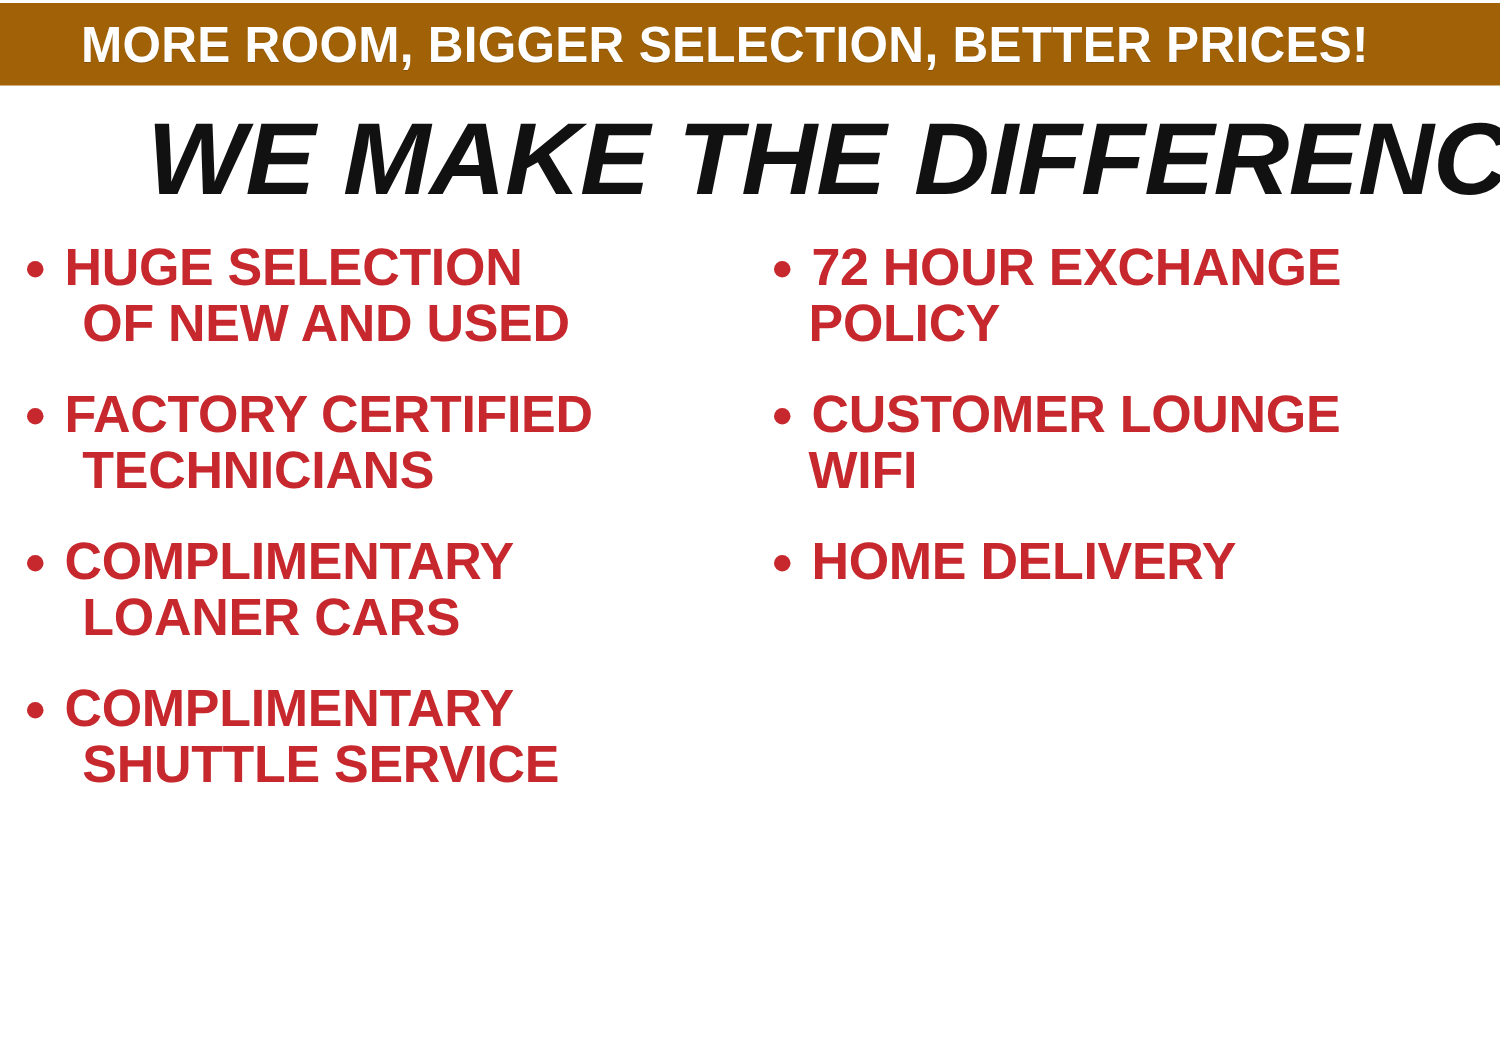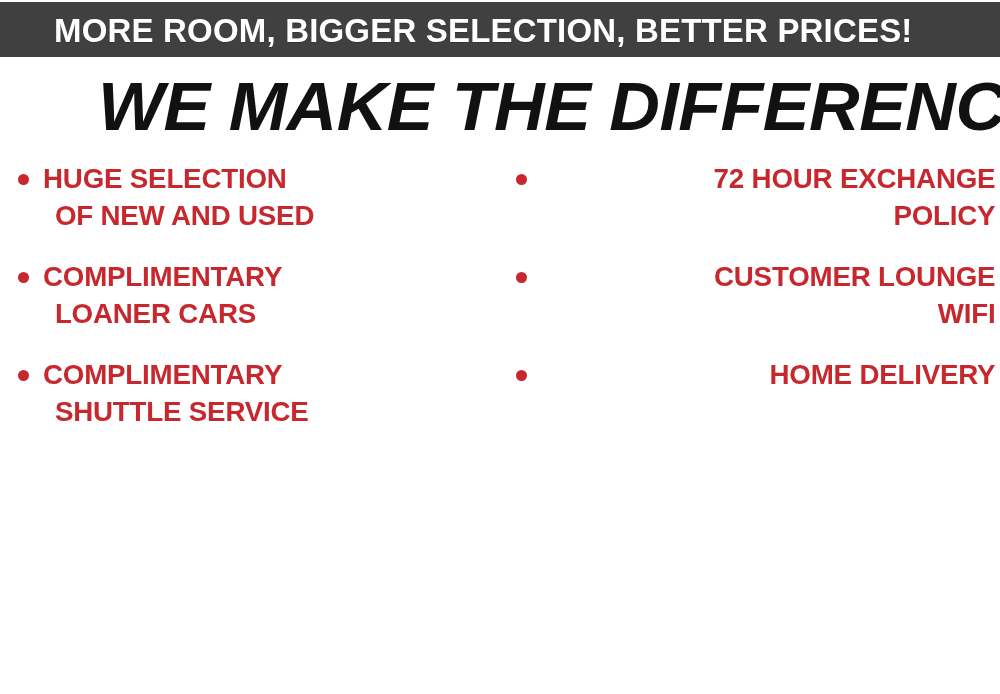--- a/index.html
+++ b/index.html
@@ -23,21 +23,21 @@
     overflow: hidden;
   }
 
   
   .banner {
     position: absolute;
     left: 0;
     top: 2px;
     width: 1000px;
     height: 55px;
-    background: #404040;
+    background: #a16207;
     display: flex;
     align-items: center;
   }
   .banner-text {
     margin-left: 54px;
     color: #ffffff;
     font-family: "Liberation Sans", sans-serif;
     font-weight: bold;
     font-size: 34px;
     line-height: 34px;
@@ -72,29 +72,29 @@
     left: 0;
     top: 160px;
     width: 1000px;
     height: 534px;
   }
   .column {
     position: absolute;
     top: 0;
   }
   .column-left  { left: 18px;  width: 482px; }
-  .column-right { left: 516px; width: 484px; text-align: right; }
+  .column-right { left: 516px; width: 484px; }
 
   .bullet-item {
     display: flex;
     align-items: flex-start;
     color: #c7282d;
     font-family: "Liberation Sans", sans-serif;
     font-weight: bold;
-    font-size: 28px;
+    font-size: 35px;
     line-height: 37px;
     letter-spacing: -0.2px;
   }
   .column-left  .bullet-item { margin-bottom: 24px; }
   .column-right .bullet-item { margin-bottom: 24px; }
 
   .bullet-dot {
     flex: 0 0 auto;
     width: 11px;
     height: 11px;
@@ -129,20 +129,24 @@
   <div class="headline">WE MAKE THE DIFFERENCE</div>
 
   <div class="columns">
     <div class="column column-left">
         <div class="bullet-item">
           <span class="bullet-dot"></span>
           <span class="bullet-text"><span>HUGE SELECTION</span><span class="line2 indent">OF NEW AND USED</span></span>
         </div>
         <div class="bullet-item">
           <span class="bullet-dot"></span>
+          <span class="bullet-text"><span>FACTORY CERTIFIED</span><span class="line2 indent">TECHNICIANS</span></span>
+        </div>
+        <div class="bullet-item">
+          <span class="bullet-dot"></span>
           <span class="bullet-text"><span>COMPLIMENTARY</span><span class="line2 indent">LOANER CARS</span></span>
         </div>
         <div class="bullet-item">
           <span class="bullet-dot"></span>
           <span class="bullet-text"><span>COMPLIMENTARY</span><span class="line2 indent">SHUTTLE SERVICE</span></span>
         </div>
       </div>
     <div class="column column-right">
         <div class="bullet-item">
           <span class="bullet-dot"></span>

